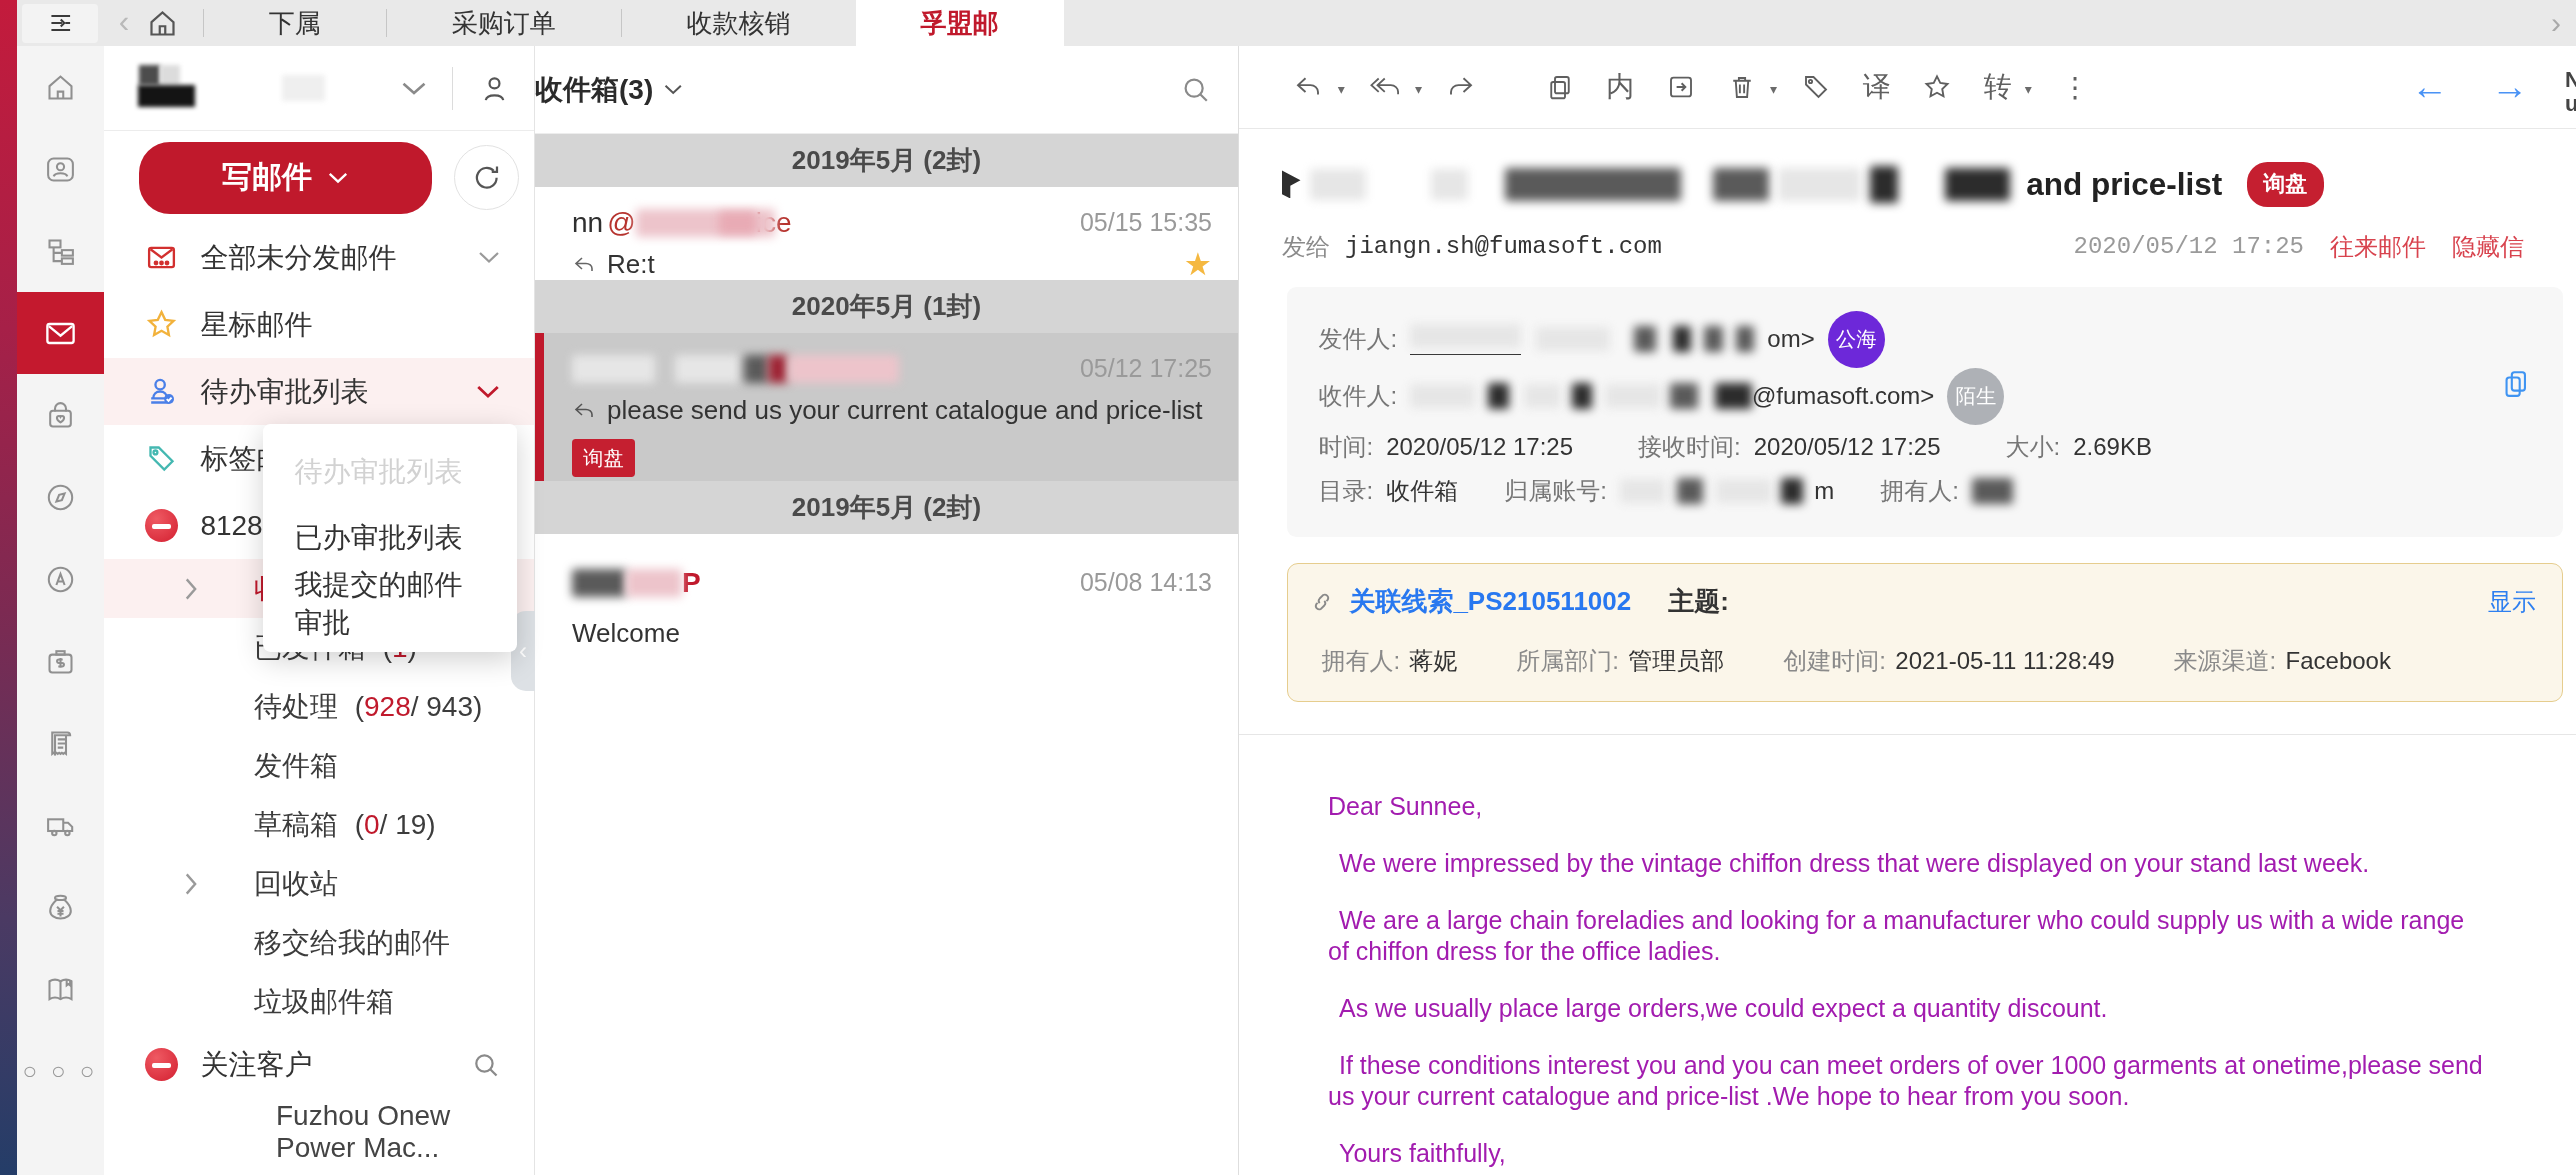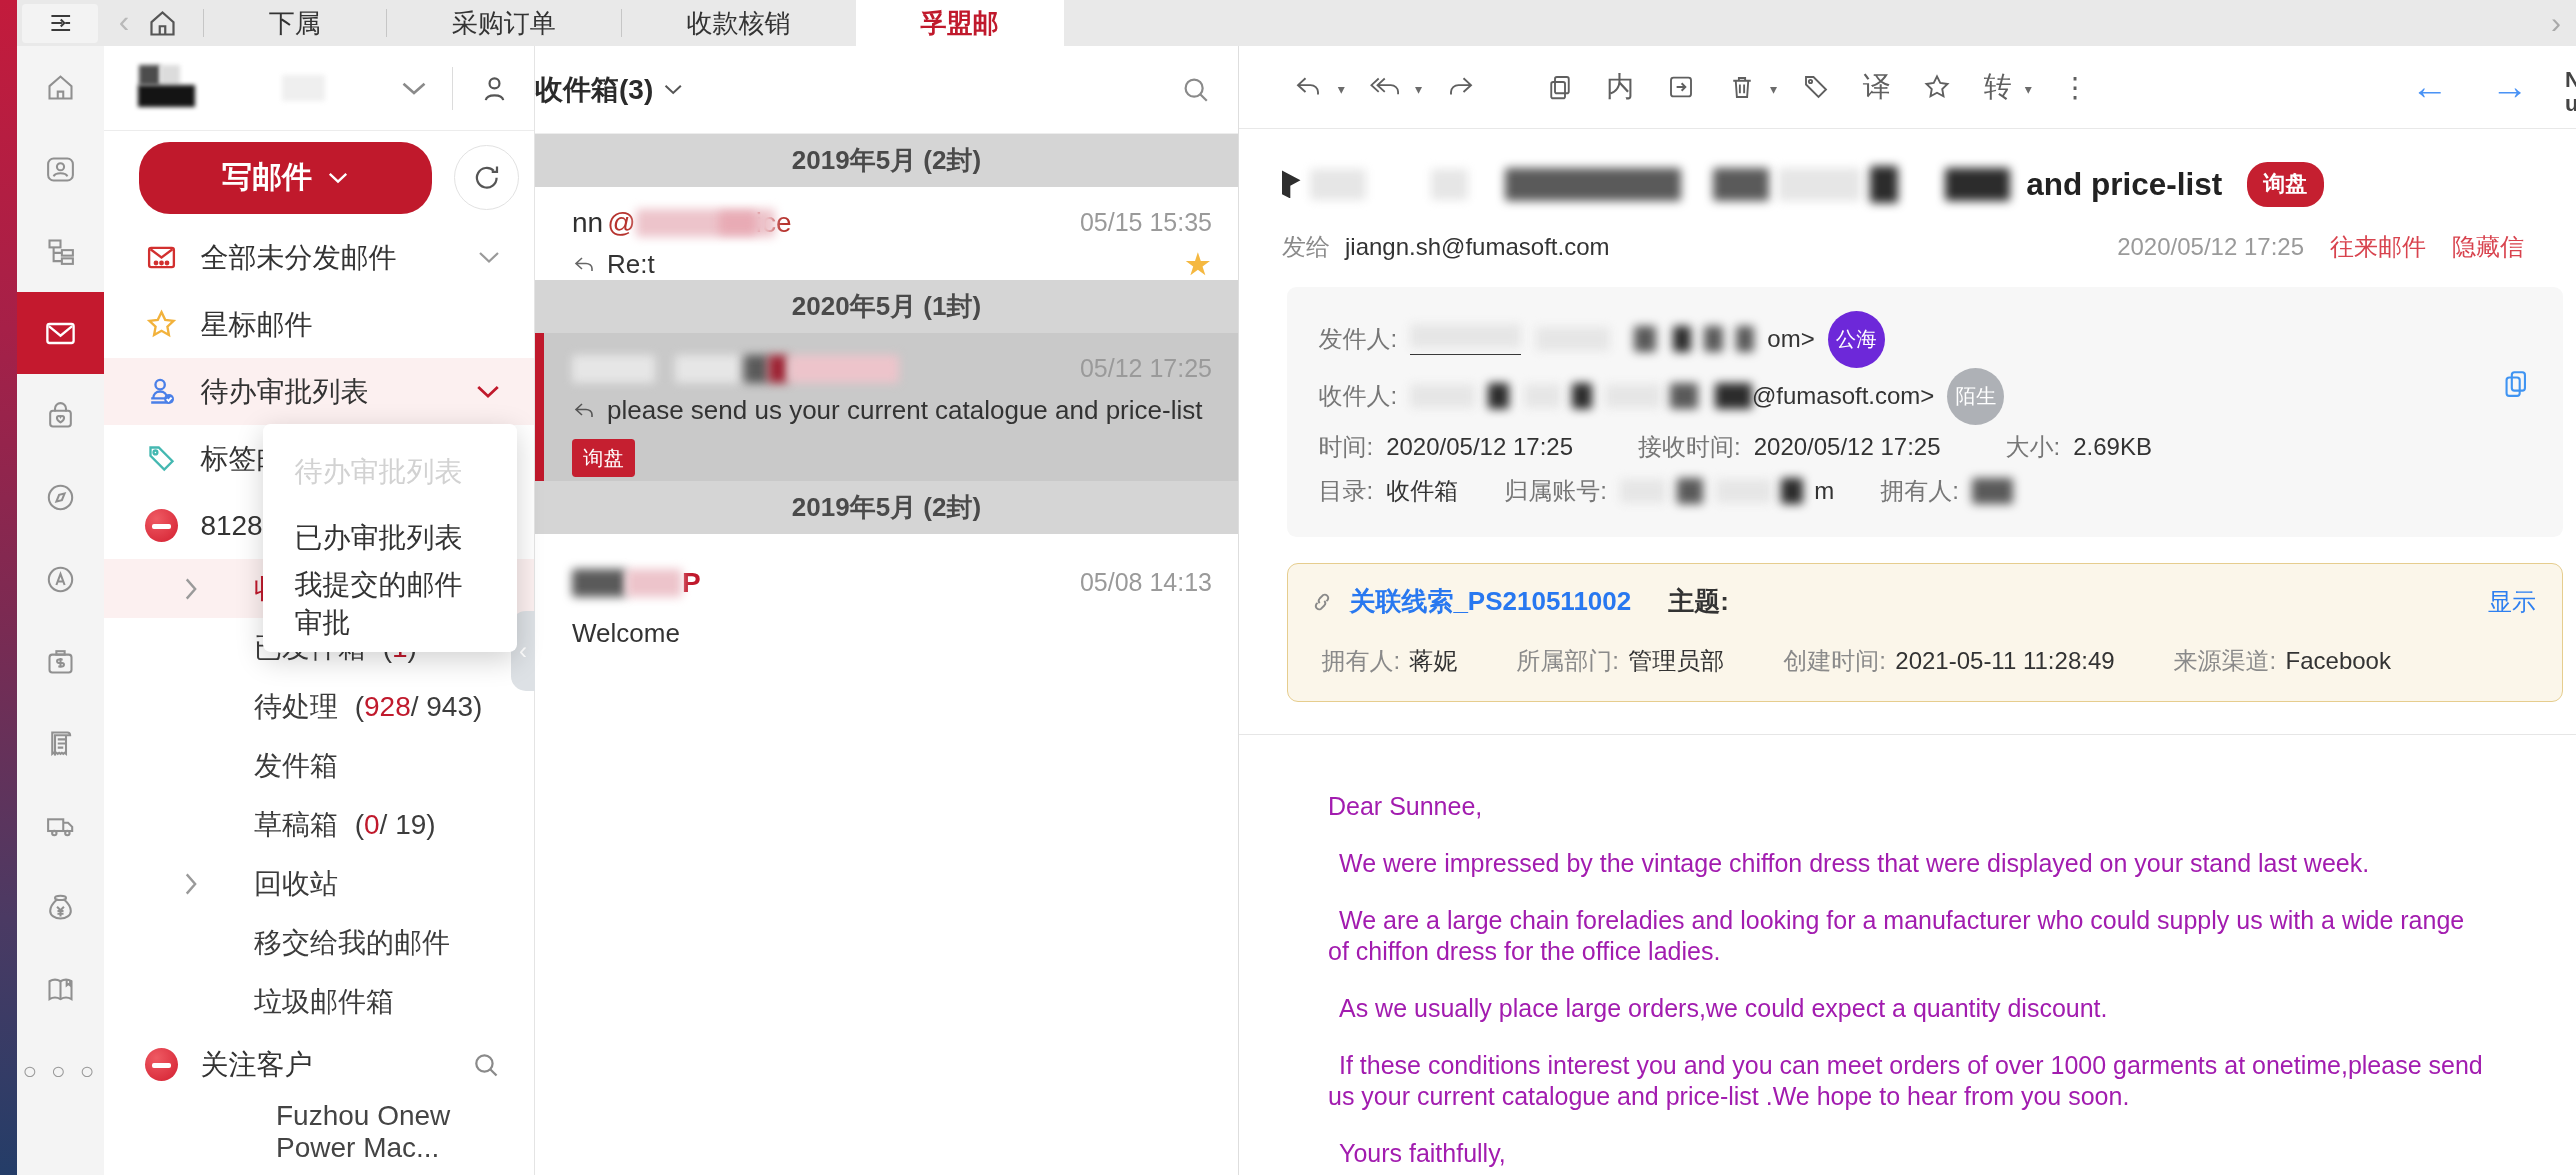--- a/index.html
+++ b/index.html
@@ -110,21 +110,21 @@
   .nav-arrows { margin-left:auto; display:flex; gap:43px; padding-right:48px; color:#4a93f5; font-size:37px; }
   .peek { position:absolute; right:-5.6px; top:22px; width:16.7px; overflow:hidden; font-size:22px; font-weight:bold;
     color:#444; line-height:24px; }
 
   .subject-wrap { padding:33px 52px 0 43px; }
   .subject-line { display:flex; align-items:center; gap:9.3px; }
   .flag-ico { width:18.5px; height:28px; background:#2e2e2e; clip-path:polygon(0 0,100% 35%,45% 55%,45% 100%,0 85%); }
   .subject-frag { font-size:31.5px; font-weight:bold; color:#222; margin-left:7.4px; }
   .badge-pill { background:#c51f30; color:#fff; font-size:22px; font-weight:bold; padding:7.4px 16.7px;
     border-radius:20.4px; margin-left:15px; }
-  .to-row { display:flex; align-items:center; margin-top:24px; font-size:24px; }
+  .to-row { display:flex; align-items:center; margin-top:24px; font-size:24px;font-family:Liberation Mono, monospace; }
   .to-label { color:#8a8a8a; margin-right:15px; }
   .to-value { color:#333; }
   .to-right { margin-left:auto; display:flex; align-items:center; gap:26px; white-space:nowrap; }
   .to-date { color:#9a9a9a; }
   .red-link { color:#d8434e; }
 
   .meta-box { margin:24px 13px 0 48px; background:#f7f7f7; border-radius:9.3px; padding:24px 31.5px; position:relative; }
   .meta-row { display:flex; align-items:center; min-height:44px; font-size:24px; }
   .meta-label { color:#777; margin-right:13px; white-space:nowrap; }
   .meta-val { color:#333; }

